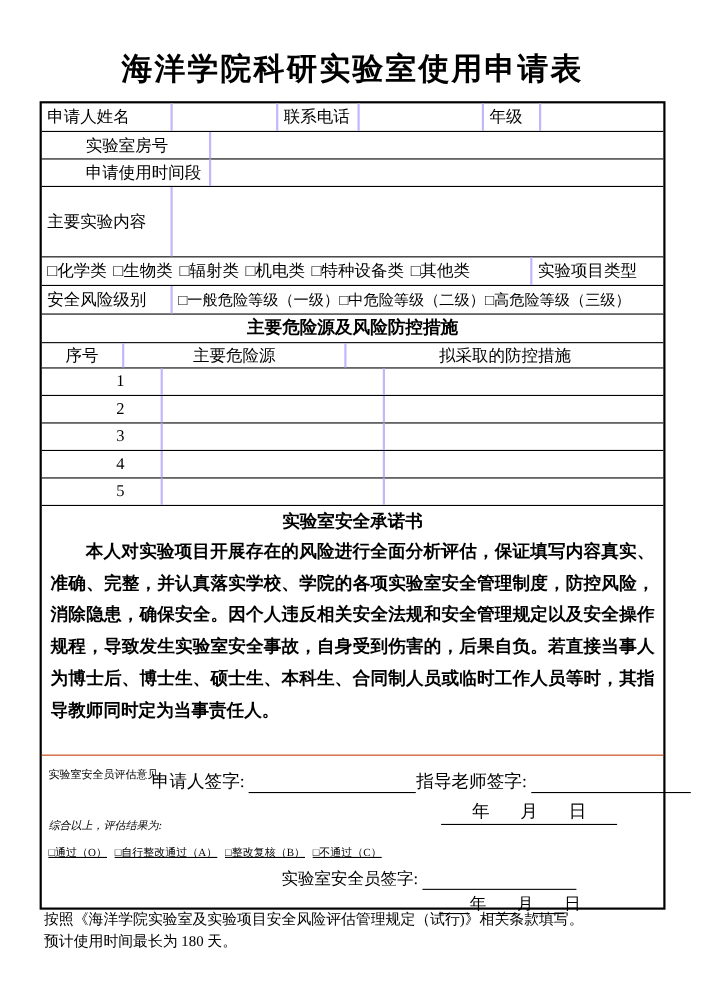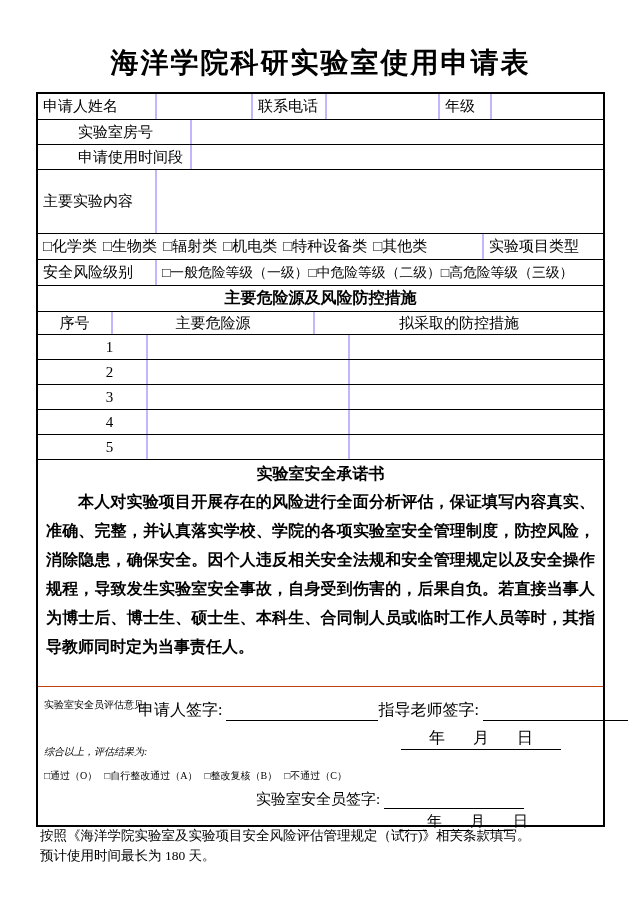--- a/index.html
+++ b/index.html
@@ -82,21 +82,21 @@
   .date-underline {
     display:inline-block; border-bottom:1px solid #000;
     padding:0 14px; white-space:nowrap;
   }
   .date-underline .dchar { margin:0 14px; }
 
   
   .evaluation { display:block; height:138px; padding:6px 6px 0 6px; }
   .eval-line { font-size:10px; line-height:24px; }
   .eval-gap { margin-top:23px;font-style:italic; }
-  .eval-options { white-space:nowrap; }
+  .eval-options { white-space:nowrap;text-decoration:underline; }
   .eval-options .opt { margin-right:7px; }
   .eval-sign { padding-left:212px; white-space:nowrap; font-size:15px; margin-top:2px; }
   .eval-date { padding-left:355px; font-size:15px; margin-top:3px; white-space:nowrap; }
 
   .footer {
     position:absolute; left:40px; top:826px; width:580px;
     font-size:13.5px; line-height:19.5px;
   }
 </style>
 </head>

